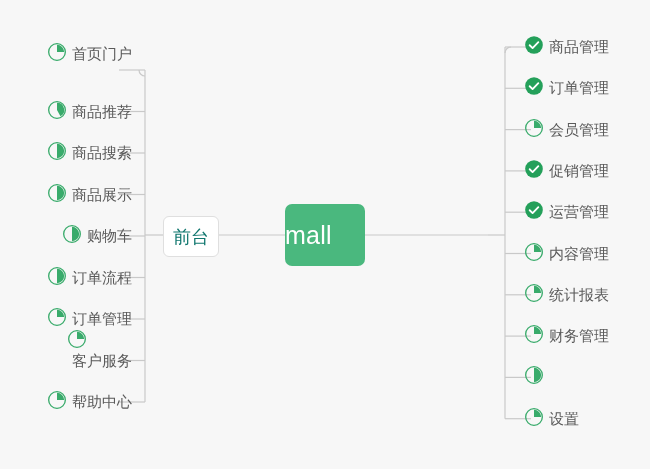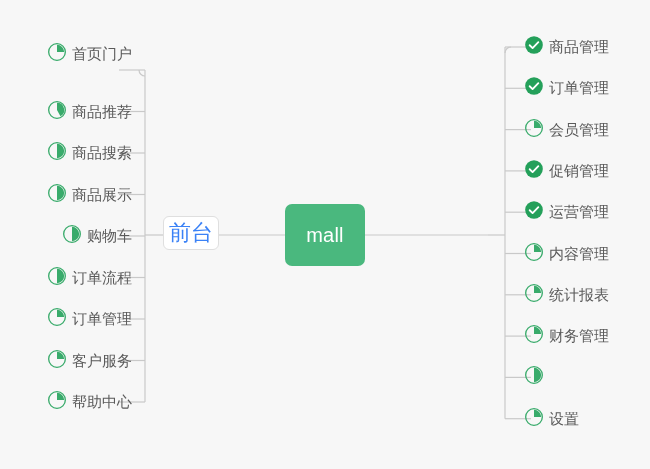--- a/index.html
+++ b/index.html
@@ -42,39 +42,39 @@
   .center-node {
     position: absolute;
     left: 285px;
     top: 204px;
     width: 80px;
     height: 62px;
     background: #4ab87e;
     border-radius: 7px;
     display: flex;
     align-items: center;
-    justify-content: center;
+    justify-content: flex-start;
     color: #ffffff;
-    font-size: 20px;
+    font-size: 25px;
     letter-spacing: 0.2px;
     box-sizing: border-box;
   }
 
   
   .branch-node {
     position: absolute;
-    height: 34px;
+    height: 41px;
     background: #ffffff;
     border: 1px solid #dfdfdf;
     border-radius: 6px;
     display: flex;
     align-items: center;
     justify-content: center;
-    color: #3b82f6;
-    font-size: 22px;
+    color: #0f766e;
+    font-size: 18px;
     box-sizing: border-box;
   }
   .branch-node.left  { left: 163px; top: 216px; width: 56px; }
   .branch-node.right { left: 430px; top: 216px; width: 58px; }
 
   
   .leaf {
     position: absolute;
     height: 24px;
     display: flex;
@@ -195,21 +195,21 @@
         </svg>
         <span class="leaf-label">订单流程</span>
       </div>
       <div class="leaf left" style="top: 307px;">
         <svg viewBox="0 0 24 24" class="status-icon">
           <circle cx="12" cy="12" r="10" fill="none" stroke="#39ab6b" stroke-width="1.6"></circle>
           <path d="M 12 12 L 12 3.4000000000000004 A 8.6 8.6 0 0 1 20.6 12 Z" fill="#39ab6b"></path>
         </svg>
         <span class="leaf-label">订单管理</span>
       </div>
-      <div class="leaf left" style="top: 348.5px;">
+      <div class="leaf left" style="top: 348.5px; flex-direction: column;">
         <svg viewBox="0 0 24 24" class="status-icon">
           <circle cx="12" cy="12" r="10" fill="none" stroke="#39ab6b" stroke-width="1.6"></circle>
           <path d="M 12 12 L 12 3.4000000000000004 A 8.6 8.6 0 0 1 20.6 12 Z" fill="#39ab6b"></path>
         </svg>
         <span class="leaf-label">客户服务</span>
       </div>
       <div class="leaf left" style="top: 390px;">
         <svg viewBox="0 0 24 24" class="status-icon">
           <circle cx="12" cy="12" r="10" fill="none" stroke="#39ab6b" stroke-width="1.6"></circle>
           <path d="M 12 12 L 12 3.4000000000000004 A 8.6 8.6 0 0 1 20.6 12 Z" fill="#39ab6b"></path>

